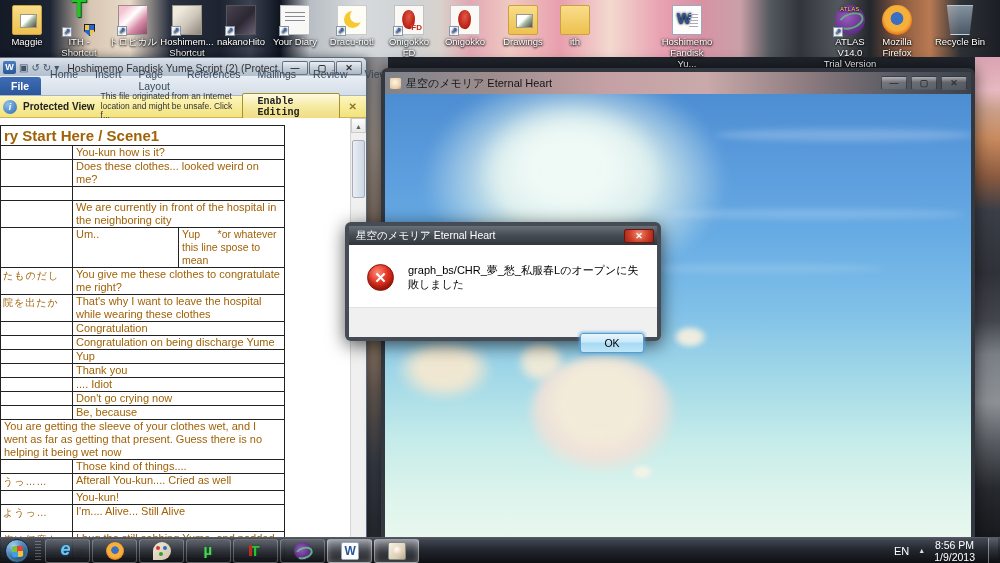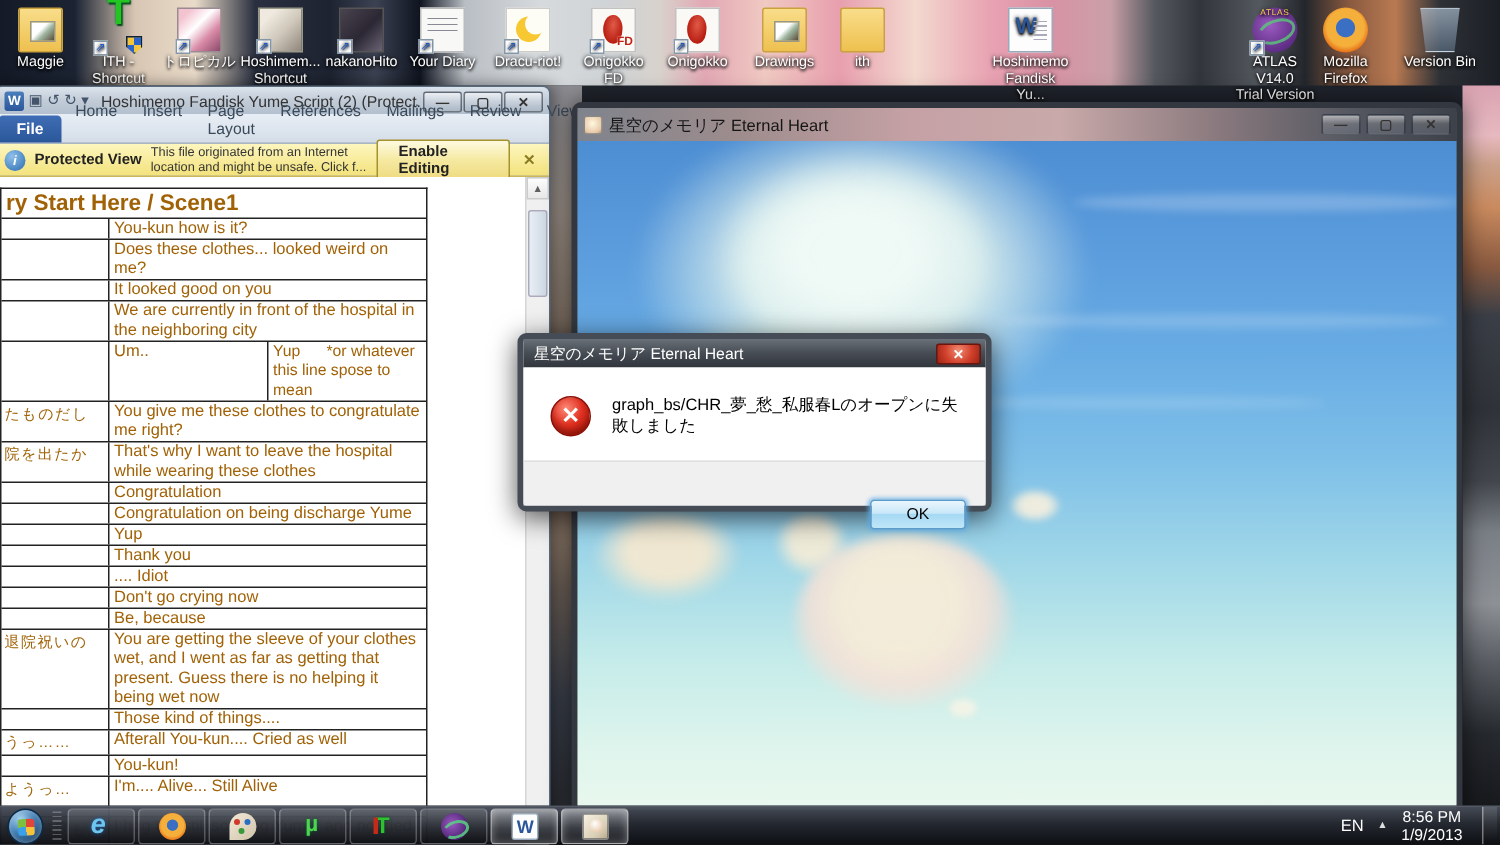--- a/index.html
+++ b/index.html
@@ -106,21 +106,21 @@
     background:radial-gradient(circle at 35% 30%,#9ec8ee,#3a7fc0);color:#fff;font-size:9px;
     font-weight:bold;text-align:center;line-height:13px;align-self:center;}
   #pv-bar{height:22px;display:flex;align-items:center;gap:6px;padding:0 6px;
     background:linear-gradient(180deg,#fdf6be,#f3e27c);border-bottom:1px solid #c9b85a;font-size:8.5px;}
   #pv-shield{width:14px;height:14px;border-radius:50%;flex:0 0 14px;
     background:radial-gradient(circle at 35% 30%,#8fc0ea,#2a6bb0);color:#fff;font-size:9px;
     font-style:italic;font-weight:bold;text-align:center;line-height:14px;}
   #pv-label{font-weight:bold;font-size:10px;color:#222;white-space:nowrap;}
   #pv-msg{width:170px;line-height:9.5px;color:#333;}
   #pv-btn{margin-left:auto;border:1px solid #a5912e;border-radius:2px;padding:2px 14px;
-    font-size:10px;font-weight:bold;color:#222;background:linear-gradient(180deg,#fefae0,#f5e9a0 50%,#eeda7e);}
+    font-size:10px;font-weight:bold;color:#222;background:linear-gradient(180deg,#fefae0,#f5e9a0 50%,#eeda7e);font-family:Liberation Mono, monospace;}
   #pv-x{color:#8a7a20;font-weight:bold;font-size:10px;padding:0 3px;}
   #doc{position:relative;height:445px;background:#fff;overflow:hidden;}
   #doc-table{position:absolute;left:3px;top:7px;width:285px;border:1px solid #222;
     border-bottom:none;color:#a16207;}
   #doc-header{font-size:15px;font-weight:bold;padding:1px 3px;border-bottom:1px solid #222;
     white-space:nowrap;}
   .trow{display:flex;border-bottom:1px solid #222;min-height:14px;}
   .tc-jp{flex:0 0 72px;border-right:1px solid #222;font-size:10px;padding:1px 2px;
     letter-spacing:1px;}
   .tc-en{flex:1;font-size:11px;line-height:13px;padding:0 3px;}
@@ -264,21 +264,21 @@
       <div class="desk-icon" style="left: 382px;"><div class="di-glyph t-onigokko-fd"><span class="shortcut-arrow"></span></div><div>Onigokko FD</div></div>
       <div class="desk-icon" style="left: 438px;"><div class="di-glyph t-onigokko"><span class="shortcut-arrow"></span></div><div>Onigokko</div></div>
       <div class="desk-icon" style="left: 496px;"><div class="di-glyph t-folder-photo"></div><div>Drawings</div></div>
       <div class="desk-icon" style="left: 548px;"><div class="di-glyph t-folder"></div><div>ith</div></div>
       <div class="desk-icon" style="left: 660px;"><div class="di-glyph t-worddoc"></div><div>Hoshimemo
 Fandisk Yu...</div></div>
       <div class="desk-icon" style="left: 823px;"><div class="di-glyph t-atlas"><span class="shortcut-arrow"></span></div><div>ATLAS V14.0
 Trial Version</div></div>
       <div class="desk-icon" style="left: 870px;"><div class="di-glyph t-firefox"></div><div>Mozilla
 Firefox</div></div>
-      <div class="desk-icon" style="left: 933px;"><div class="di-glyph t-recycle"></div><div>Version Bin</div></div>
+      <div class="desk-icon" style="left: 933px;"><div class="di-glyph t-recycle"></div><div>Recycle Bin</div></div>
     </div>
 
   <div id="word">
     <div id="word-title">
       <span class="qat">
         <span class="word-logo">W</span>
         <span class="qat-ic">▣</span>
         <span class="qat-ic">↺</span>
         <span class="qat-ic">↻</span>
         <span class="qat-ic">▾</span>
@@ -316,21 +316,20 @@
             <div class="trow">
               <div class="tc-jp"></div>
               <div class="tc-en">You-kun how is it?</div>
             </div>
             <div class="trow">
               <div class="tc-jp"></div>
               <div class="tc-en">Does these clothes... looked weird on me?</div>
             </div>
             <div class="trow">
               <div class="tc-jp"></div>
-              <div class="tc-en">It looked good on you</div>
             </div>
             <div class="trow">
               <div class="tc-jp"></div>
               <div class="tc-en">We are currently in front of the hospital in the neighboring city</div>
             </div>
             <div class="trow">
               <div class="tc-jp"></div>
               <div class="tc-en">Um..</div>
               <div class="tc-en2">Yup      *or whatever this line spose to mean</div>
             </div>
@@ -364,21 +363,20 @@
             </div>
             <div class="trow">
               <div class="tc-jp"></div>
               <div class="tc-en">Don't go crying now</div>
             </div>
             <div class="trow">
               <div class="tc-jp"></div>
               <div class="tc-en">Be, because</div>
             </div>
             <div class="trow">
-              <div class="tc-jp">退院祝いの</div>
               <div class="tc-en">You are getting the sleeve of your clothes wet, and I went as far as getting that present. Guess there is no helping it being wet now</div>
             </div>
             <div class="trow">
               <div class="tc-jp"></div>
               <div class="tc-en">Those kind of things....</div>
             </div>
             <div class="trow">
               <div class="tc-jp">うっ……</div>
               <div class="tc-en">Afterall You-kun.... Cried as well</div>
             </div>

